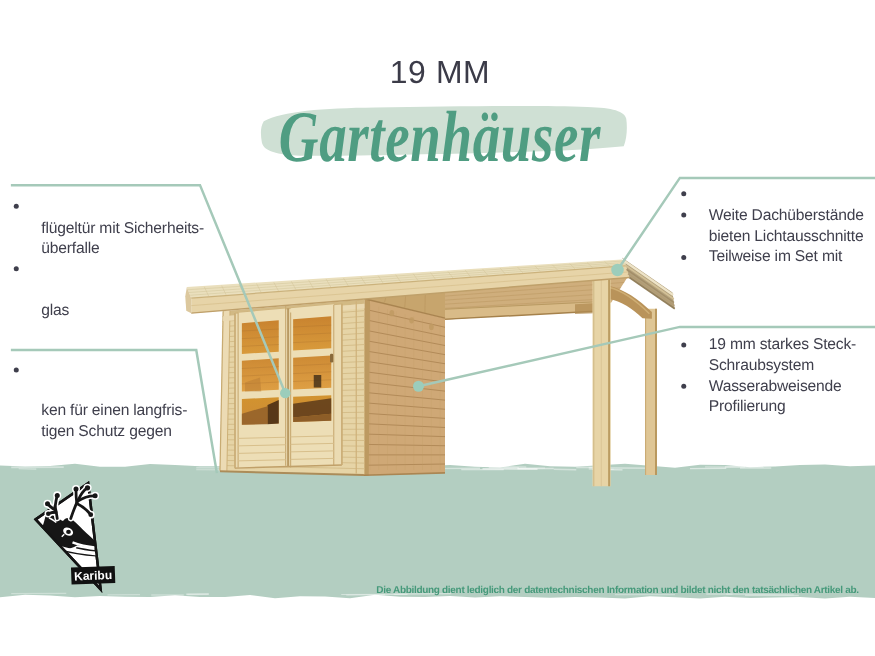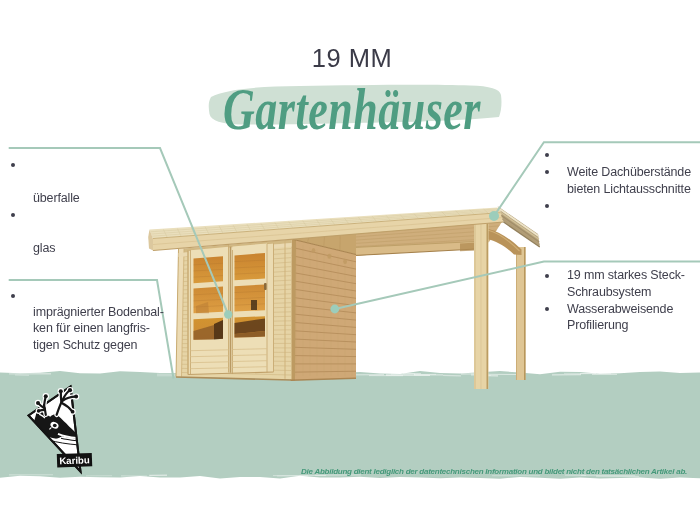--- a/index.html
+++ b/index.html
@@ -5,21 +5,21 @@
 #page{position:relative;width:700px;height:525px;overflow:hidden;background:#fff;
   font-family:"Liberation Sans",sans-serif;}
 #bg{position:absolute;left:0;top:0;}
 .t{position:absolute;font-size:12.5px;line-height:16px;color:#3f3f4c;letter-spacing:-0.15px;white-space:nowrap;}
 .b{position:absolute;width:4px;height:4px;border-radius:50%;background:#3f3f4c;}
 #mm{position:absolute;left:2px;top:43.5px;width:700px;text-align:center;font-size:25.5px;
   letter-spacing:0.5px;color:#3b3b48;font-weight:400;}
 #script{position:absolute;left:0;top:86px;width:704px;text-align:center;
   font-family:"Liberation Serif",serif;font-style:italic;font-weight:bold;
   font-size:44px;color:#4f9d82;letter-spacing:0.5px;transform:scaleY(1.32);transform-origin:50% 60%;}
-#disc{position:absolute;right:13px;top:467px;font-size:8px;font-weight:bold;color:#45997a;letter-spacing:-0.25px;font-style:italic;}
+#disc{position:absolute;right:13px;top:467px;font-size:8px;font-weight:bold;color:#45997a;letter-spacing:-0.25px;}
 </style></head>
 <body>
 <div id="page">
 <svg id="bg" width="700" height="525" viewBox="0 0 700 525">
 <path d="M211,97 C226,89 258,86.5 300,86 C360,85 430,84 470,85.5 C490,86 500,89 501,95 C502,102 501.5,111 499,117 C470,120 430,121.5 380,122.5 C330,123.5 270,125 240,124.5 C222,124 211,121 209.5,114 C208.5,108 208,102 211,97 Z" fill="#cfe0d4"></path>
 <path d="M0.0,372.4 L20.0,373.2 L40.0,372.7 L60.0,371.0 L80.0,373.3 L100.0,373.4 L120.0,371.2 L140.0,372.0 L160.0,372.9 L180.0,373.0 L200.0,371.0 L220.0,371.9 L240.0,373.7 L260.0,373.1 L280.0,371.0 L300.0,372.7 L320.0,373.9 L340.0,372.8 L360.0,372.0 L380.0,373.4 L400.0,374.0 L420.0,371.0 L440.0,372.9 L460.0,373.4 L480.0,372.2 L500.0,371.0 L520.0,372.6 L540.0,374.2 L560.0,371.7 L580.0,371.9 L600.0,373.7 L620.0,373.2 L640.0,371.9 L660.0,371.5 L680.0,373.0 L700.0,372.4 L700.0,478.3 L680.0,477.4 L660.0,478.8 L640.0,477.5 L620.0,477.9 L600.0,478.4 L580.0,477.4 L560.0,478.7 L540.0,477.7 L520.0,477.0 L500.0,478.7 L480.0,478.0 L460.0,477.5 L440.0,478.2 L420.0,477.5 L400.0,477.0 L380.0,478.0 L360.0,476.8 L340.0,477.5 L320.0,477.4 L300.0,475.7 L280.0,478.5 L260.0,477.1 L240.0,476.9 L220.0,478.6 L200.0,475.9 L180.0,477.6 L160.0,477.6 L140.0,476.1 L120.0,477.6 L100.0,477.3 L80.0,476.8 L60.0,477.7 L40.0,476.3 L20.0,475.8 L0.0,477.8 Z" fill="#b3cec1"></path>
 <line x1="157" y1="374.2" x2="189" y2="374.2" stroke="#ffffff" stroke-width="1.1" opacity="0.32"></line>
 <line x1="9" y1="373.9" x2="51" y2="373.7" stroke="#ffffff" stroke-width="1.4" opacity="0.42"></line>
 <line x1="552" y1="374.9" x2="581" y2="374.6" stroke="#ffffff" stroke-width="1.1" opacity="0.52"></line>
 <line x1="345" y1="374.9" x2="384" y2="374.6" stroke="#ffffff" stroke-width="1.2" opacity="0.45"></line>
@@ -324,31 +324,32 @@
 <circle cx="72.6" cy="411.7" r="1.9" fill="#161616"></circle>
 <g transform="rotate(-2 74 460)">
 <rect x="57" y="453.5" width="35" height="13.5" fill="#111111"></rect>
 <text x="74.5" y="463.8" font-family="Liberation Sans, sans-serif" font-size="9.6" font-weight="bold" fill="#ffffff" text-anchor="middle">Karibu</text>
 </g>
 </g>
 </svg>
 <div id="mm">19 MM</div>
 <div id="script">Gartenhäuser</div>
 <div class="b" style="left:10.5px;top:163.0px"></div>
+<div class="t" style="left:33px;top:173.5px">flügeltür mit Sicherheits-</div>
 <div class="t" style="left:33px;top:190.2px">überfalle</div>
 <div class="b" style="left:10.5px;top:213.1px"></div>
 <div class="t" style="left:33px;top:240.3px">glas</div>
 <div class="b" style="left:10.5px;top:293.5px"></div>
-<div class="t" style="left:33px;top:303.9px">imprägnierter Bodenbal-</div>
 <div class="t" style="left:33px;top:336.7px">tigen Schutz gegen</div>
 <div class="t" style="left:33px;top:320.3px">ken für einen langfris-</div>
 <div class="b" style="left:544.6px;top:152.9px"></div>
 <div class="b" style="left:544.6px;top:170.0px"></div>
 <div class="t" style="left:567px;top:163.8px">Weite Dachüberstände</div>
 <div class="t" style="left:567px;top:180.6px">bieten Lichtausschnitte</div>
 <div class="b" style="left:544.6px;top:203.6px"></div>
+<div class="t" style="left:567px;top:197.4px">Teilweise im Set mit</div>
 <div class="b" style="left:544.6px;top:273.6px"></div>
 <div class="t" style="left:567px;top:267.4px">19 mm starkes Steck-</div>
 <div class="t" style="left:567px;top:284.0px">Schraubsystem</div>
 <div class="b" style="left:544.6px;top:306.8px"></div>
 <div class="t" style="left:567px;top:300.6px">Wasserabweisende</div>
 <div class="t" style="left:567px;top:317.2px">Profilierung</div>
 <div id="disc">Die Abbildung dient lediglich der datentechnischen Information und bildet nicht den tatsächlichen Artikel ab.</div>
 </div>
 </body></html>

